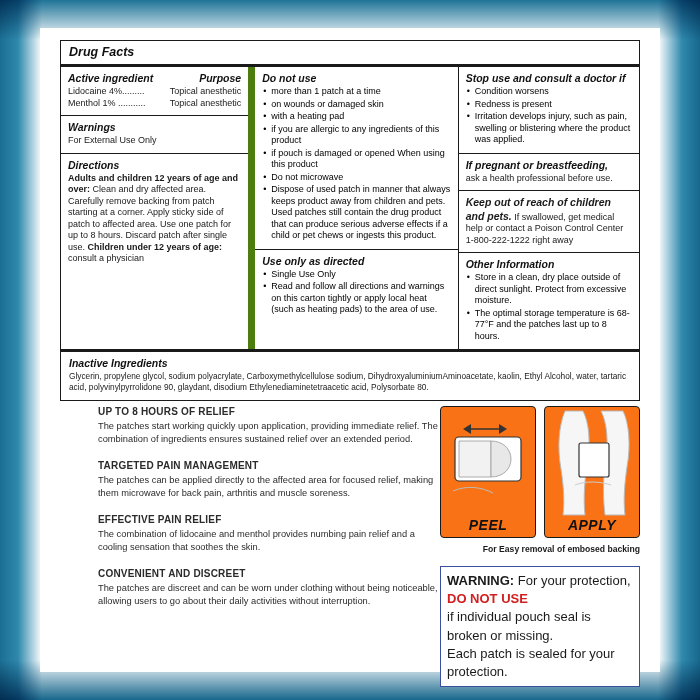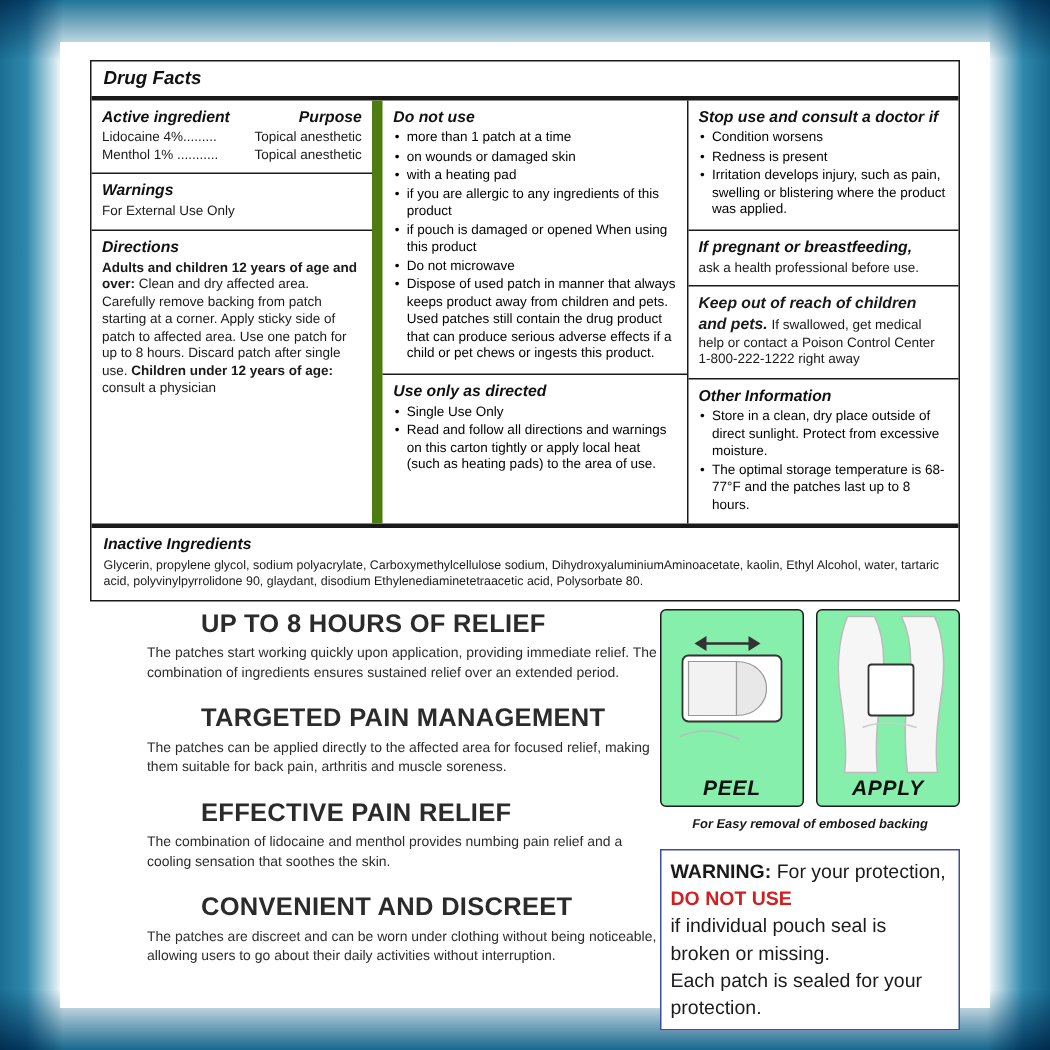--- a/index.html
+++ b/index.html
@@ -127,27 +127,26 @@
     top: 370px;
     width: 580px;
   }
   .bullets {
     position: absolute;
     left: 38px;
     top: 8px;
     width: 345px;
   }
   .b-head {
-    font-size: 17px;
+    font-size: 10px;
     font-weight: bold;
     color: #2b2b2b;
     letter-spacing: 0.2px;
     margin-top: 13px;
     margin-bottom: 3px;
-    margin-left: 36px;
   }
   .b-head:first-child { margin-top: 0; }
   .b-text {
     font-size: 9.3px;
     line-height: 1.45;
     color: #2b2b2b;
   }
 
   
   .illus {
@@ -160,40 +159,39 @@
     display: flex;
     gap: 8px;
   }
   .ibox {
     width: 120px;
     height: 132px;
     border: 1px solid #1a1a1a;
     border-radius: 4px;
     box-sizing: border-box;
     position: relative;
-    background: #86efac;
+    background: #f97316;
     overflow: hidden;
   }
   .ibox .cap {
     position: absolute;
     bottom: 4px;
     left: 0;
     right: 0;
     text-align: center;
     font-size: 14px;
     font-style: italic;
     font-weight: bold;
     color: #111;
     letter-spacing: 0.5px;
   }
   .ibox svg { display: block; }
   .easy {
-    text-align: center;
+    text-align: right;
     font-size: 8.6px;
-    font-style: italic;
     font-weight: bold;
     color: #1a1a1a;
     margin-top: 6px;
   }
   .warnbox {
     margin-top: 12px;
     border: 1px solid #3b4f9e;
     padding: 5px 6px;
     font-size: 13px;
     line-height: 1.4;
@@ -309,21 +307,21 @@
       </div>
     </div>
 
     <div class="lower">
 
       <div class="bullets">
         <div class="b-head">UP TO 8 HOURS OF RELIEF</div>
         <div class="b-text">The patches start working quickly upon application, providing immediate relief. The combination of ingredients ensures sustained relief over an extended period.</div>
 
         <div class="b-head">TARGETED PAIN MANAGEMENT</div>
-        <div class="b-text">The patches can be applied directly to the affected area for focused relief, making them suitable for back pain, arthritis and muscle soreness.</div>
+        <div class="b-text">The patches can be applied directly to the affected area for focused relief, making them microwave for back pain, arthritis and muscle soreness.</div>
 
         <div class="b-head">EFFECTIVE PAIN RELIEF</div>
         <div class="b-text">The combination of lidocaine and menthol provides numbing pain relief and a cooling sensation that soothes the skin.</div>
 
         <div class="b-head">CONVENIENT AND DISCREET</div>
         <div class="b-text">The patches are discreet and can be worn under clothing without being noticeable, allowing users to go about their daily activities without interruption.</div>
       </div>
 
       <div class="illus">
         <div class="illus-boxes">

